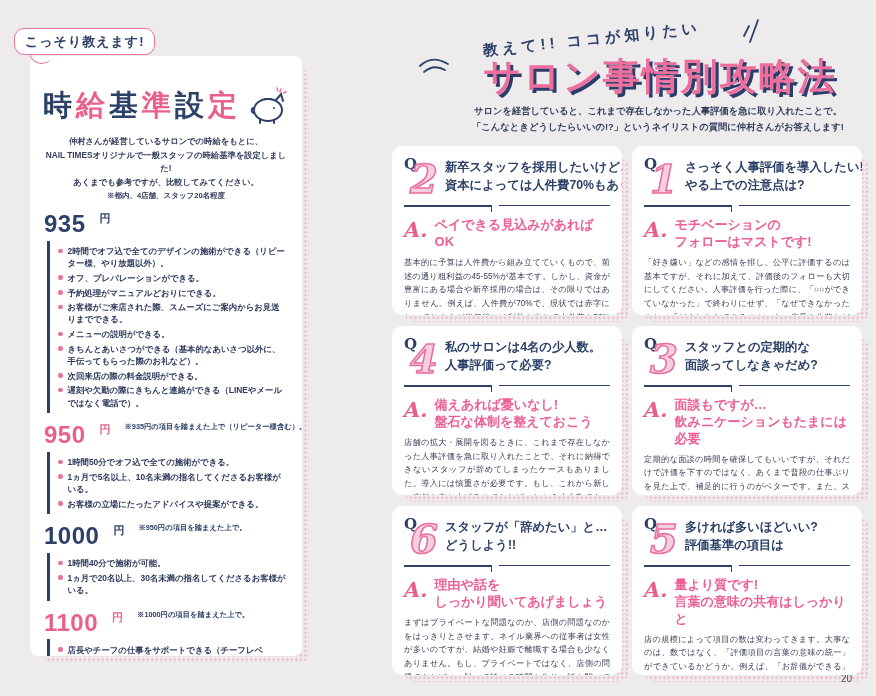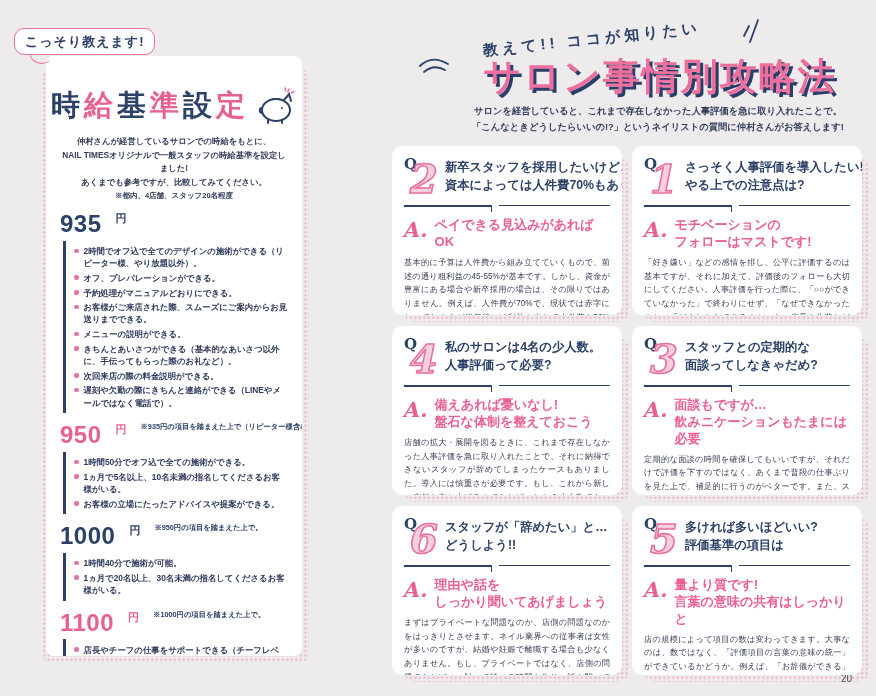--- a/index.html
+++ b/index.html
@@ -19,21 +19,21 @@
     background-image:radial-gradient(circle,#efb9cf 1px, transparent 1.4px);
     background-size:4.5px 4.5px; border-radius:10px; z-index:0;
   }
   .panel-inner {
     position:relative; z-index:1; background:#ffffff; border-radius:8px;
     height:100%; box-sizing:border-box;
   }
 
   
   .left-panel { position:absolute; left:30px; top:56px; width:272px; height:600px; }
-  .left-inner { padding:16px 14px 25px; overflow:hidden;margin-left:16px; }
+  .left-inner { padding:16px 14px 25px; overflow:hidden; }
 
   .badge {
     position:absolute; left:-16px; top:-28px; z-index:3;
     background:#fff; border:1.5px solid #e8739f; border-radius:10px;
     padding:4px 10px 3px; font-size:13px; font-weight:bold; color:#2c4068;
     letter-spacing:1px; white-space:nowrap;
   }
   .badge-tail {
     position:absolute; left:16px; bottom:-11px; width:16px; height:12px;
     border-left:1.5px solid #e8739f; border-bottom:1.5px solid #e8739f;

